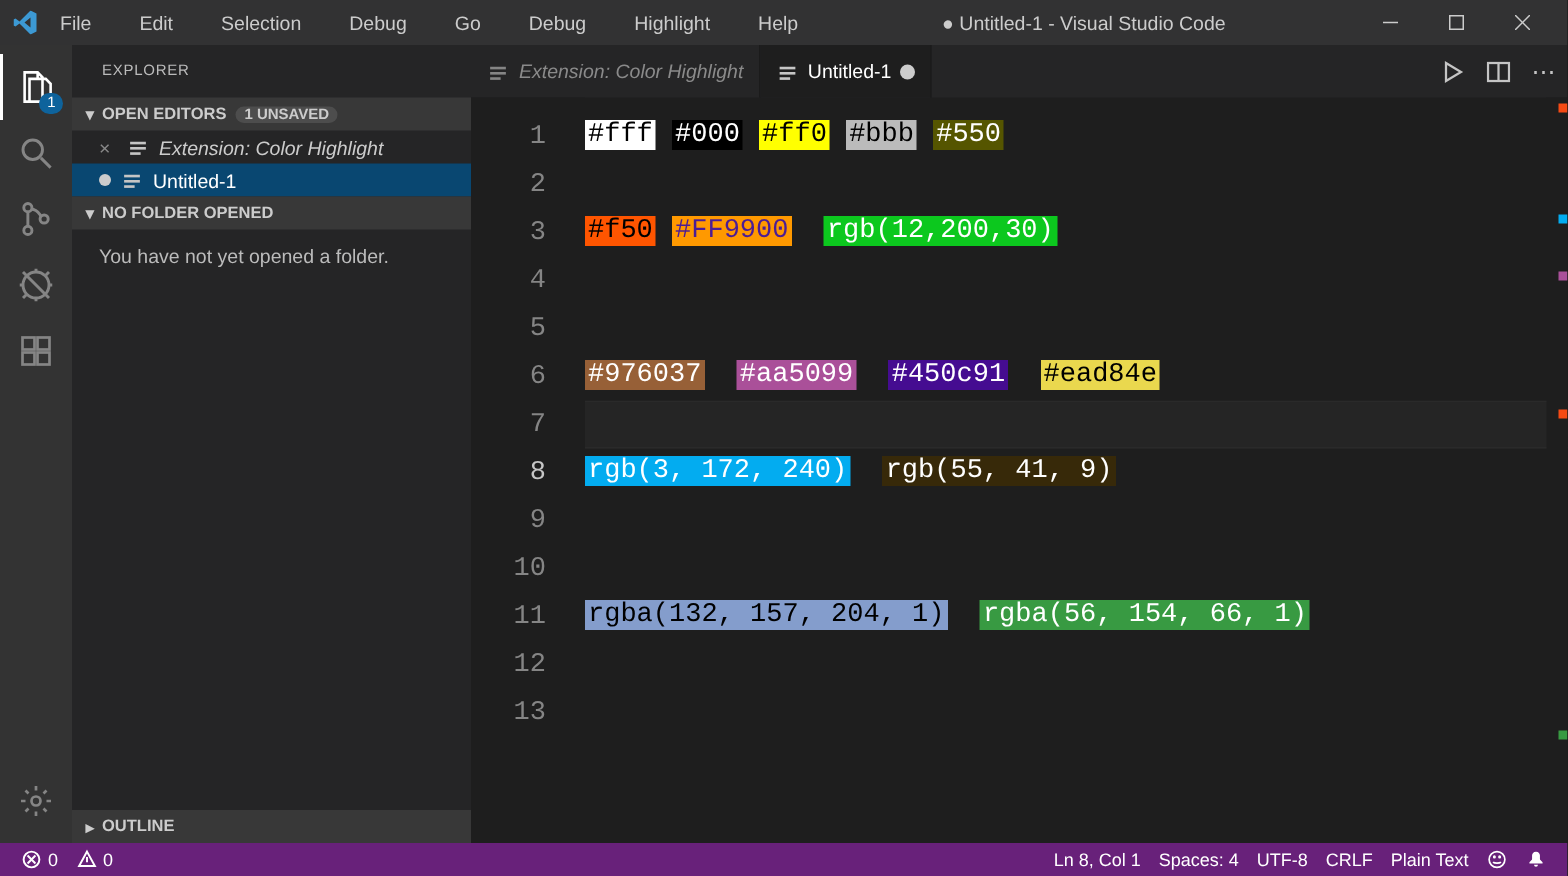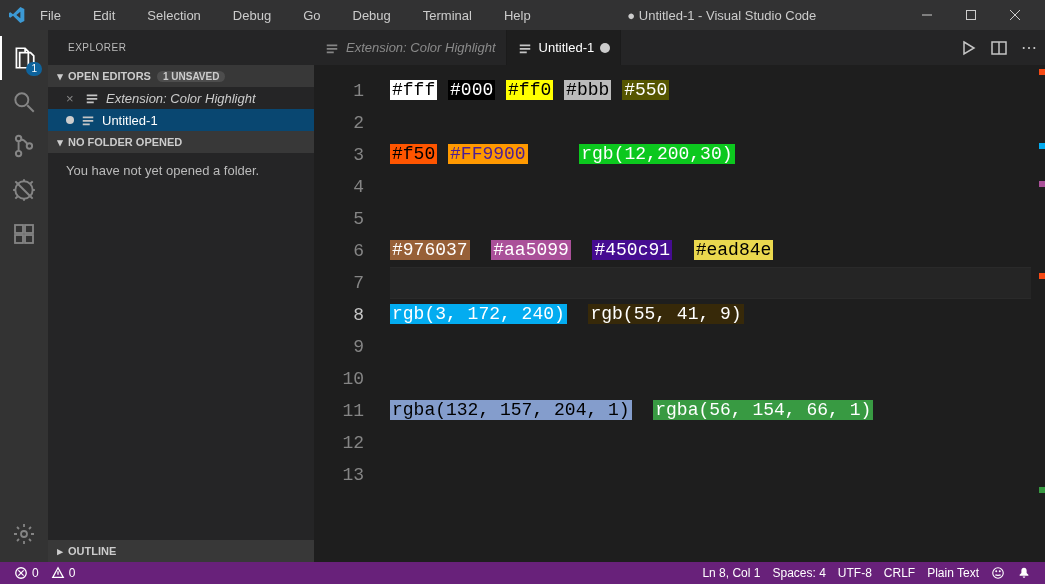--- a/index.html
+++ b/index.html
@@ -62,21 +62,21 @@
         <path fill="#3c99d4" d="M23 3l-6-3-11 11L2 8 0 9v6l2 1 4-3 11 11 6-3V3zM17 17l-6-5 6-5v10z"></path>
       </svg>
   </span>
   <div class="menu" id="menu">
       <span>File</span>
       <span>Edit</span>
       <span>Selection</span>
       <span>Debug</span>
       <span>Go</span>
       <span>Debug</span>
-      <span>Terminal</span>
+      <span>Highlight</span>
       <span>Help</span>
     </div>
   <div class="title">● Untitled-1 - Visual Studio Code</div>
   <div class="wincontrols">
     <div class="wc">
         <svg width="10" height="10">
           <line x1="0" y1="5" x2="10" y2="5" stroke="#ccc" stroke-width="1"></line>
         </svg>
       </div>
     <div class="wc">
@@ -232,21 +232,21 @@
           <div class="current">8</div>
           <div>9</div>
           <div>10</div>
           <div>11</div>
           <div>12</div>
           <div>13</div>
         </div>
       <div class="code" id="code">
           <div class="line"><span class="tok" style="background: rgb(255, 255, 255); color: rgb(0, 0, 0);">#fff</span> <span class="tok" style="background: rgb(0, 0, 0); color: rgb(255, 255, 255);">#000</span> <span class="tok" style="background: rgb(255, 255, 0); color: rgb(0, 0, 0);">#ff0</span> <span class="tok" style="background: rgb(187, 187, 187); color: rgb(0, 0, 0);">#bbb</span> <span class="tok" style="background: rgb(85, 85, 0); color: rgb(255, 255, 255);">#550</span></div>
           <div class="line"></div>
-          <div class="line"><span class="tok" style="background: rgb(255, 85, 0); color: rgb(0, 0, 0); font-family: Liberation Mono, monospace;">#f50</span> <span class="tok" style="background: rgb(255, 153, 0); color: #4c1d95; margin-top: 24px;">#FF9900</span>  <span class="tok" style="background: rgb(12, 200, 30); color: rgb(255, 255, 255); margin-left: 30px;">rgb(12,200,30)</span></div>
+          <div class="line"><span class="tok" style="background: rgb(255, 85, 0); color: rgb(0, 0, 0); font-family: Liberation Mono, monospace;">#f50</span> <span class="tok" style="background: rgb(255, 153, 0); color: #4c1d95; margin-top: 24px;">#FF9900</span>  <span class="tok" style="background: rgb(12, 200, 30); color: rgb(255, 255, 255);">rgb(12,200,30)</span></div>
           <div class="line"></div>
           <div class="line"></div>
           <div class="line"><span class="tok" style="background: rgb(151, 96, 55); color: rgb(255, 255, 255);">#976037</span>  <span class="tok" style="background: rgb(170, 80, 153); color: rgb(255, 255, 255);">#aa5099</span>  <span class="tok" style="background: rgb(69, 12, 145); color: rgb(255, 255, 255);">#450c91</span>  <span class="tok" style="background: rgb(234, 216, 78); color: rgb(0, 0, 0);">#ead84e</span></div>
           <div class="line current"></div>
           <div class="line"><span class="tok" style="background: rgb(3, 172, 240); color: rgb(255, 255, 255);">rgb(3, 172, 240)</span>  <span class="tok" style="background: rgb(55, 41, 9); color: rgb(255, 255, 255);">rgb(55, 41, 9)</span></div>
           <div class="line"></div>
           <div class="line"></div>
           <div class="line"><span class="tok" style="background: rgb(132, 157, 204); color: rgb(0, 0, 0);">rgba(132, 157, 204, 1)</span>  <span class="tok" style="background: rgb(56, 154, 66); color: rgb(255, 255, 255);">rgba(56, 154, 66, 1)</span></div>
         </div>
     </div>

